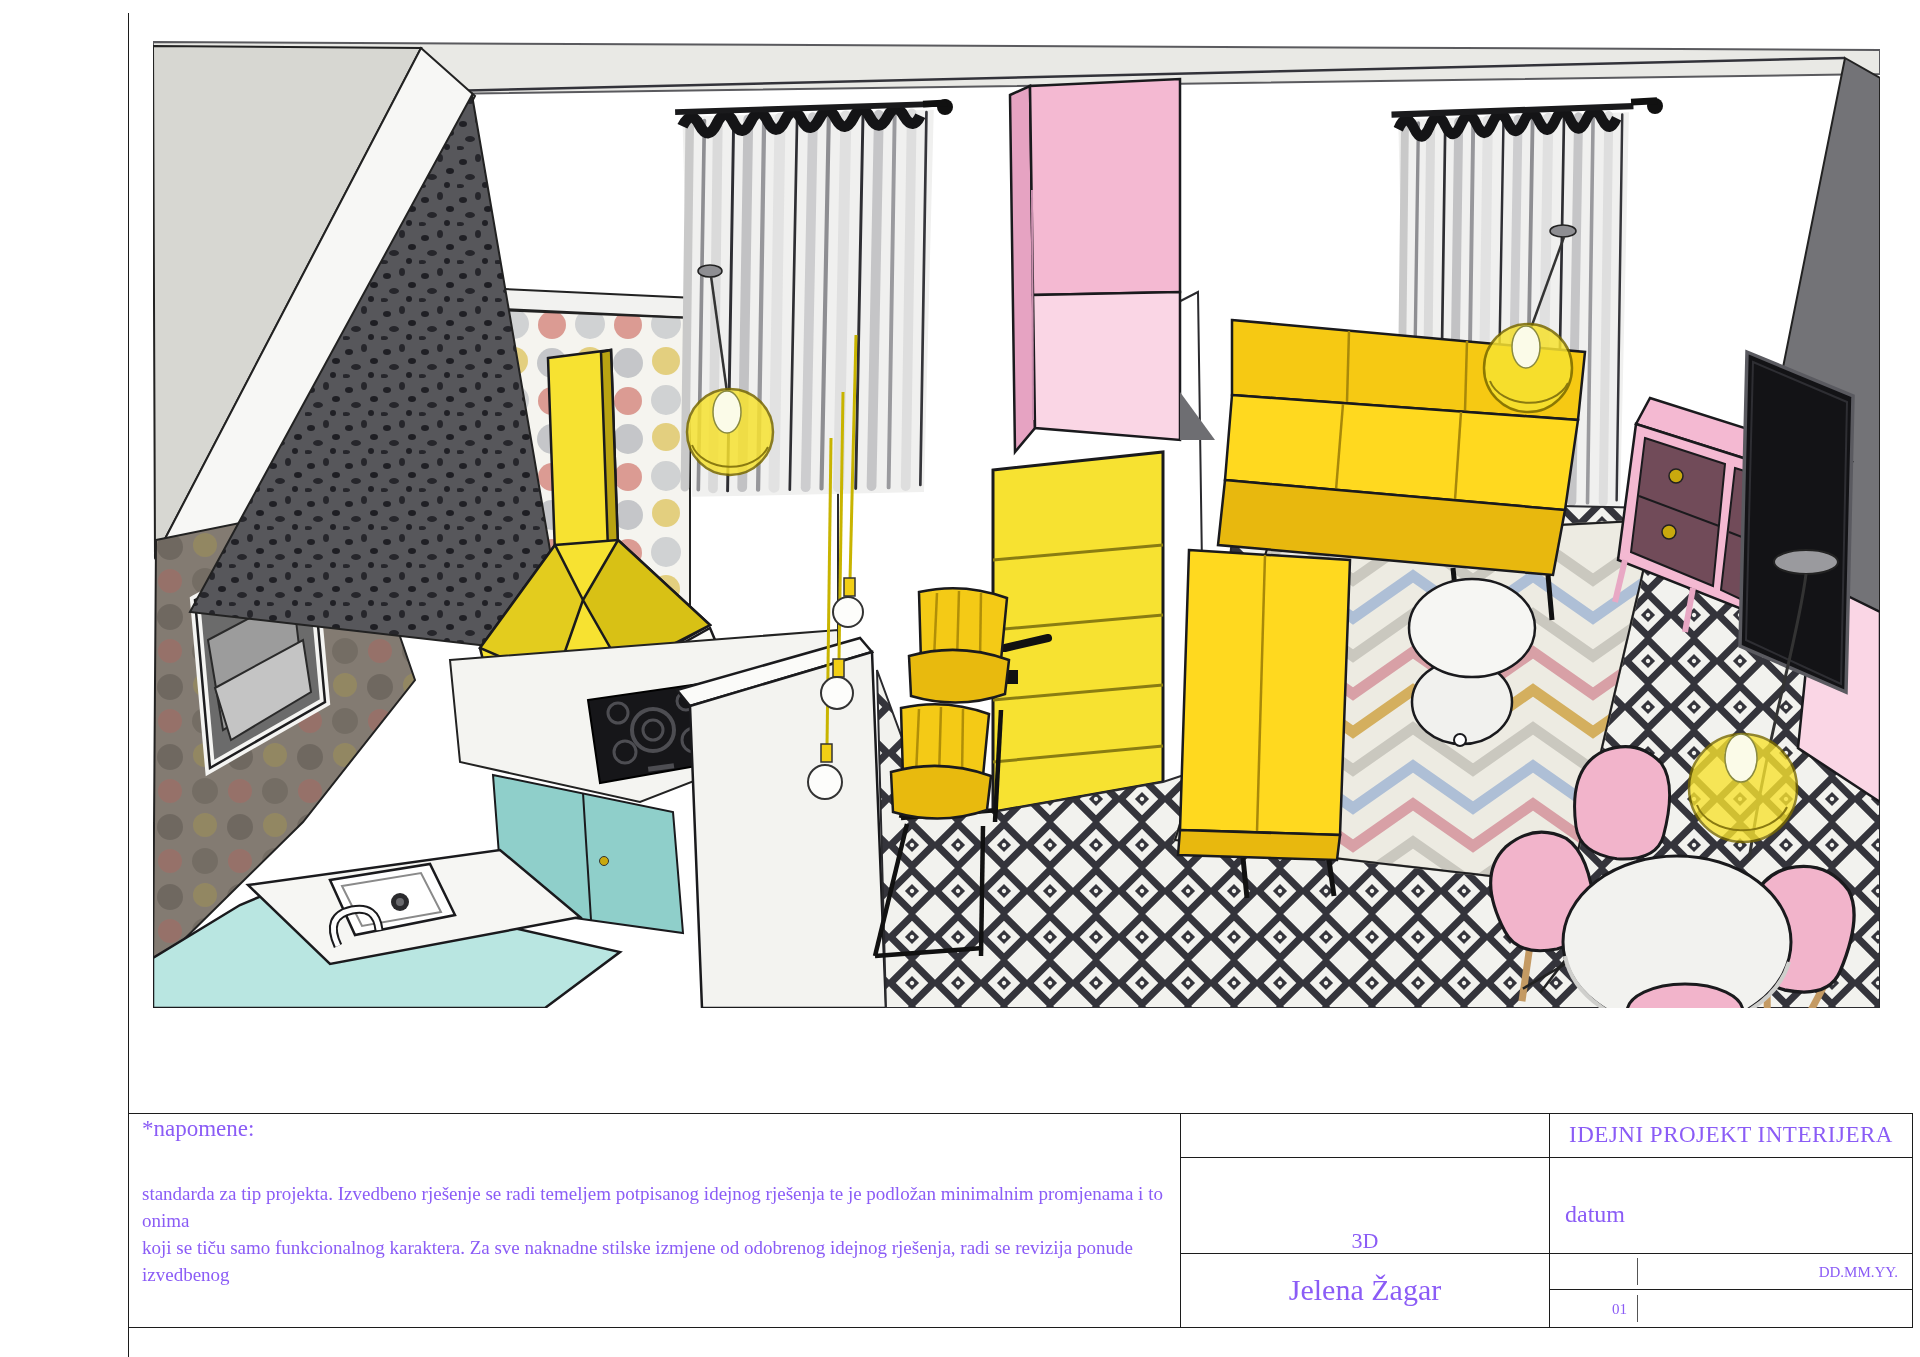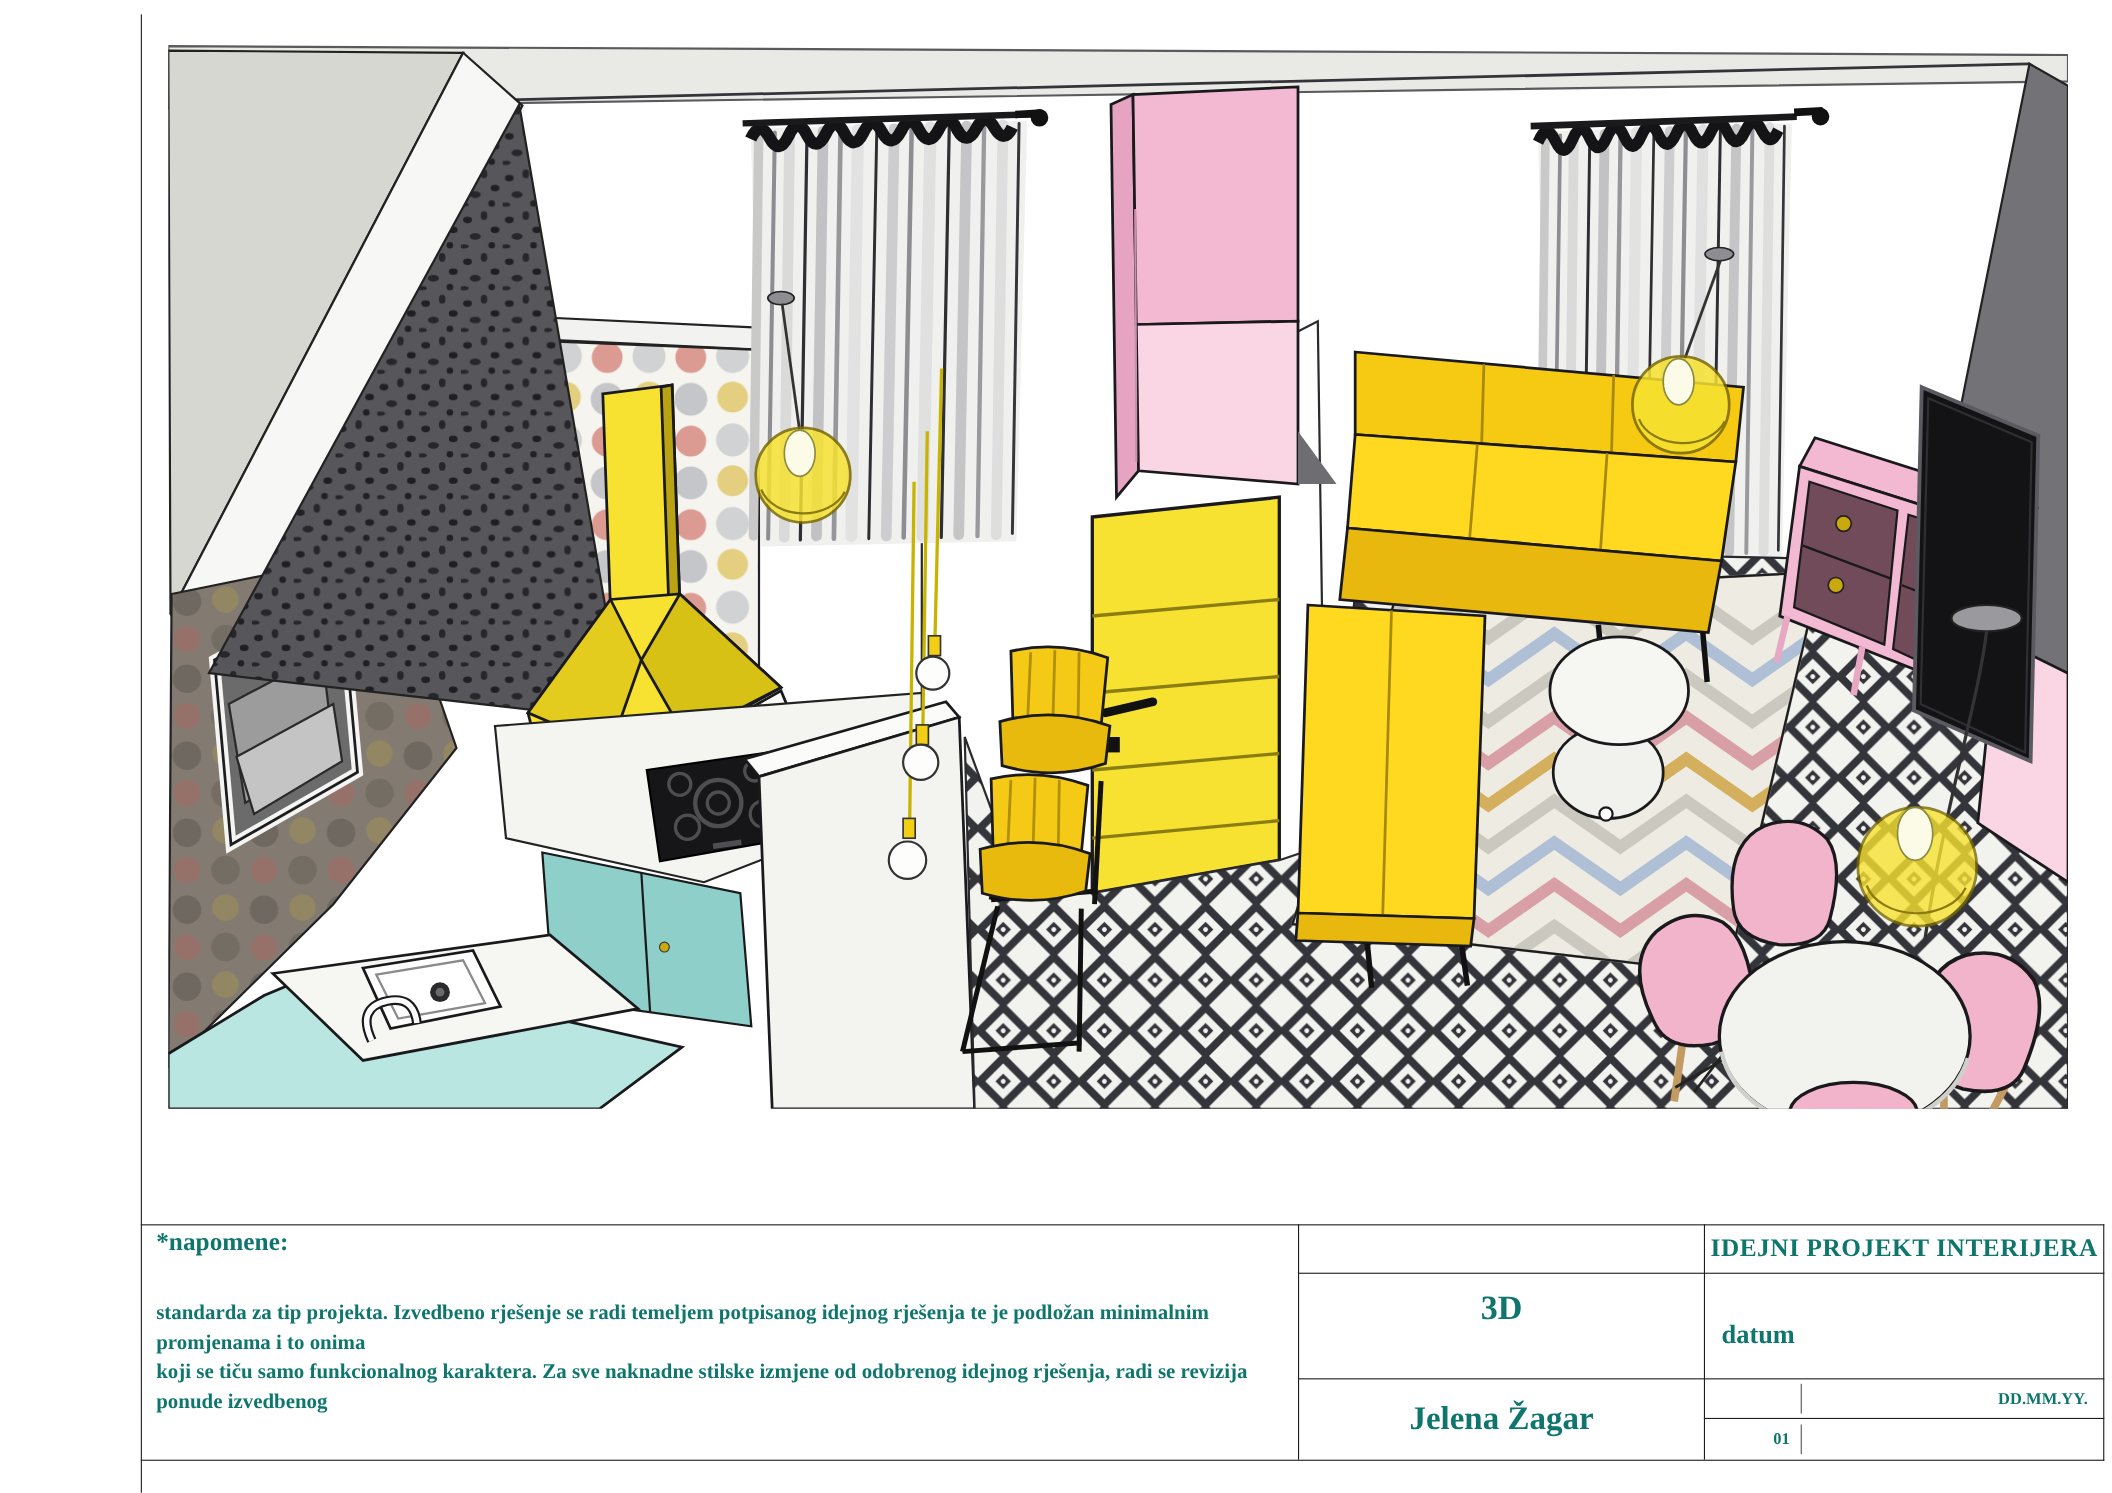--- a/index.html
+++ b/index.html
@@ -1,24 +1,24 @@
 <!DOCTYPE html>
 <html style="--yellow: #f2cf15; --yellow-bright: #f7e231; --yellow-dark: #c9a90e; --pink: #f4b9d2; --pink-light: #fad6e5; --plum: #714b59; --teal: #a7ddd9; --teal-light: #b9e6e1; --teal-dark: #8fcfca; --floor-dark: #34343b; --floor-light: #f2f2ee; --wall-gray: #737377; --ceiling: #e9e9e5; --rug-cream: #edebe2; --wood: #c49a63;"><head>
 <meta charset="utf-8">
 <style>
   html,body{margin:0;padding:0;background:#fff;width:1920px;height:1357px;overflow:hidden;
     font-family:"Liberation Serif","DejaVu Serif",serif;color:#1a1a1a;}
   .abs{position:absolute;}
   .line{position:absolute;background:#1c1c1c;}
   #page-left-rule{left:128px;top:13px;width:1px;height:1344px;}
   
-  .tb-text{position:absolute;color:#0f766e;font-weight:bold;}
+  .tb-text{position:absolute;color:#8b5cf6;}
   #napomene-label{left:142px;top:1116px;font-size:23px;}
   #notes{left:142px;top:1180px;font-size:19px;line-height:27px;width:1030px;}
-  #cell-3d{left:1181px;top:1141px;width:368px;height:96px;display:flex;align-items:center;justify-content:center;font-size:31px;}
+  #cell-3d{left:1181px;top:1193px;width:368px;height:96px;display:flex;align-items:center;justify-content:center;font-size:22px;}
   #cell-author{left:1181px;top:1253px;width:368px;height:74px;display:flex;align-items:center;justify-content:center;font-size:30px;}
   #cell-title{left:1550px;top:1113px;width:362px;height:44px;display:flex;align-items:center;justify-content:center;font-size:23px;letter-spacing:.5px;}
   .kv-label{position:absolute;left:1565px;font-size:24px;}
   #datum-label{top:1201px;text-align:right;}  #datum-value{left:1640px;top:1264px;width:258px;text-align:right;position:absolute;font-size:15px;}
   #lista-label{top:1368px;}  #lista-value{left:1612px;top:1301px;width:258px;position:absolute;font-size:15px;}
 </style>
 </head>
 <body>
 
 <svg class="abs" style="left:153px;top:40px" width="1727" height="968" viewBox="0 0 1727 968">

